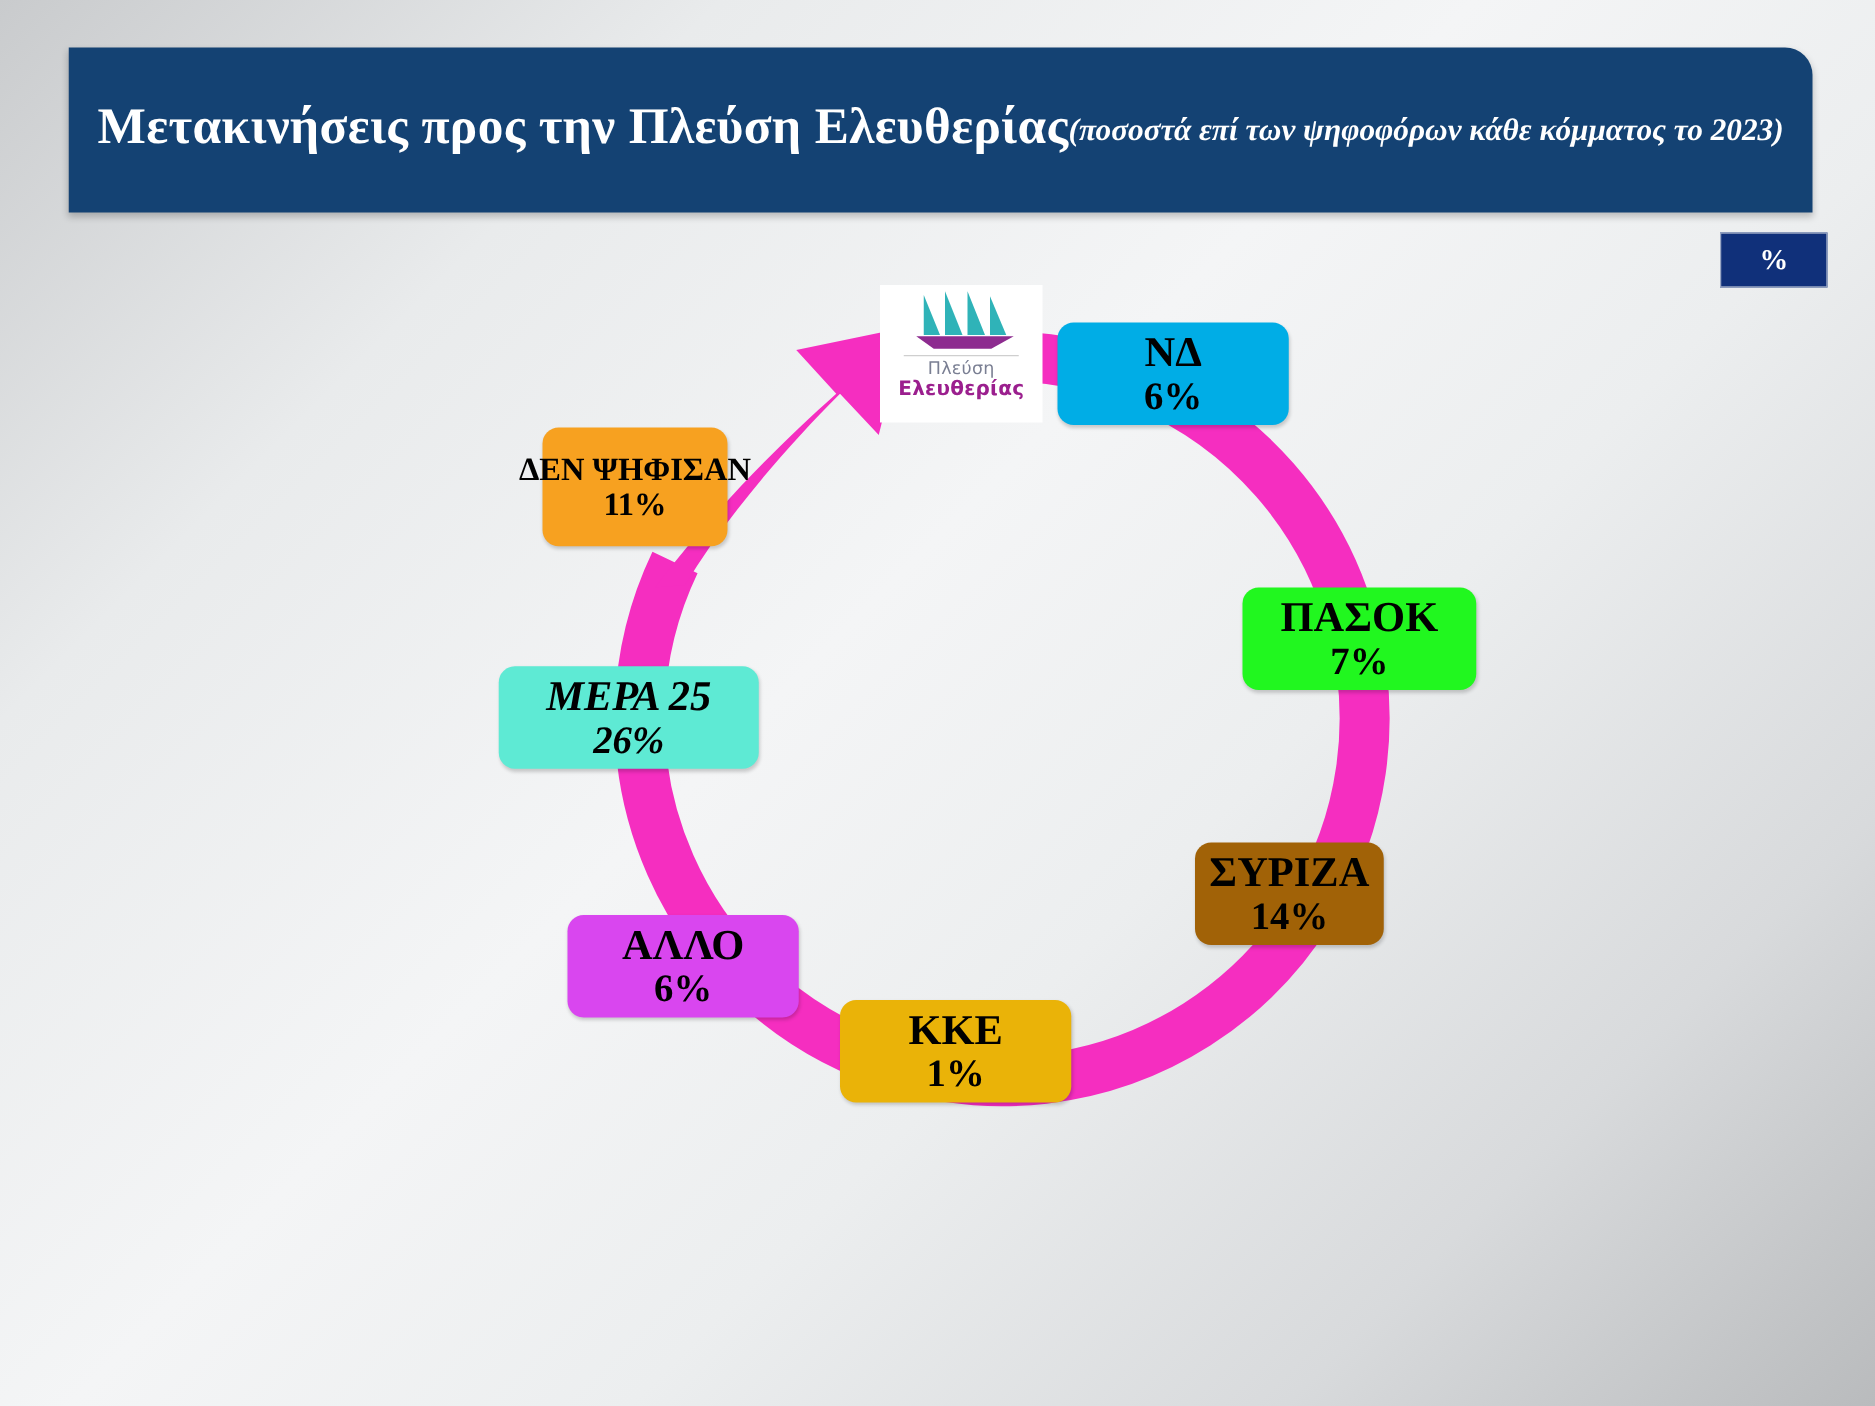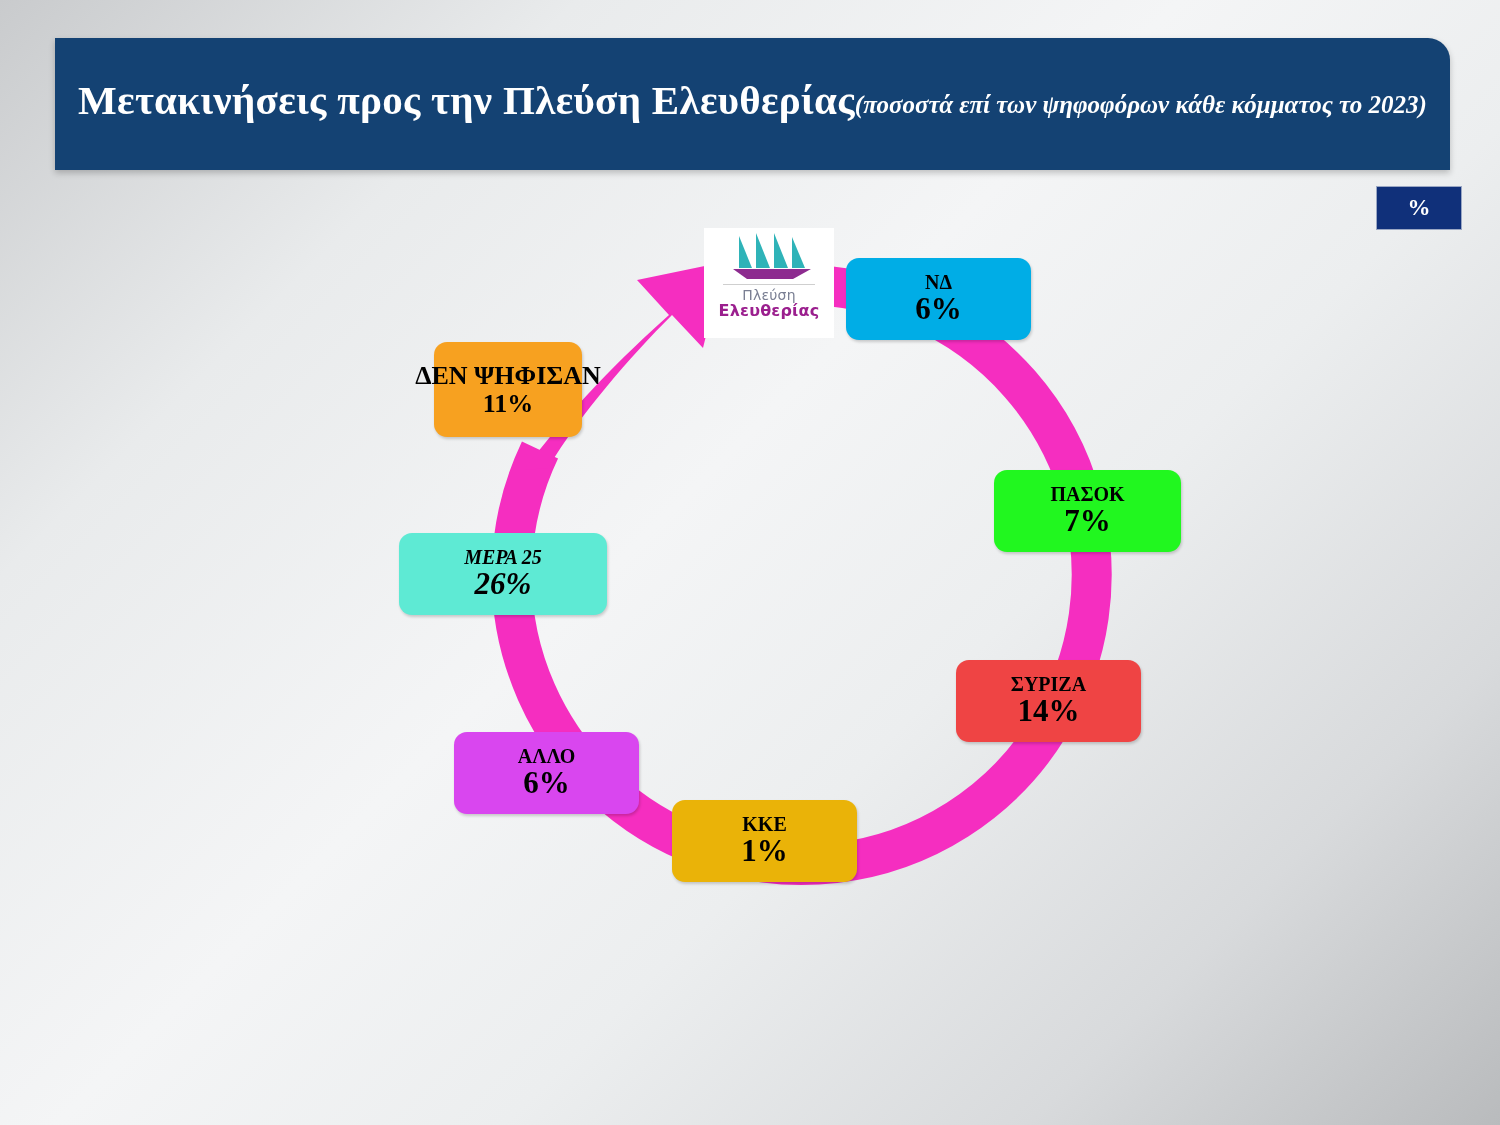--- a/index.html
+++ b/index.html
@@ -134,21 +134,21 @@
     display: flex;
     flex-direction: column;
     align-items: center;
     justify-content: center;
     color: #000000;
     font-weight: bold;
     line-height: 1.06;
     box-shadow: 1px 2px 3px rgba(0,0,0,0.18);
     text-align: center;
   }
-  .node .nm { font-size: 20px; white-space: nowrap; }
+  .node .nm { font-size: 34px; white-space: nowrap; }
   .node .vl { font-size: 31px; }
   .node.two-line .nm { font-size: 26px; }
   .node.two-line .vl { font-size: 26px; }
 
   
   .footer { position: absolute; left: 0; bottom: 0; width: 1500px; height: 125px; }
 </style>
 </head>
 <body>
 
@@ -195,21 +195,21 @@
     <div class="node" style="left:822px; top:78px; width:185px; height:82px; background:#00ade6;">
       <span class="nm">ΝΔ</span>
       <span class="vl">6%</span>
     </div>
 
     <div class="node" style="left:970px; top:290px; width:187px; height:82px; background:#21f71f;">
       <span class="nm">ΠΑΣΟΚ</span>
       <span class="vl">7%</span>
     </div>
 
-    <div class="node" style="left:932px; top:480px; width:185px; height:82px; background:#ef4444;">
+    <div class="node" style="left:932px; top:494px; width:151px; height:82px; background:#a16207;">
       <span class="nm">ΣΥΡΙΖΑ</span>
       <span class="vl">14%</span>
     </div>
 
     <div class="node" style="left:648px; top:620px; width:185px; height:82px; background:#eab308;">
       <span class="nm">ΚΚΕ</span>
       <span class="vl">1%</span>
     </div>
 
     <div class="node" style="left:430px; top:552px; width:185px; height:82px; background:#d946ef;">

